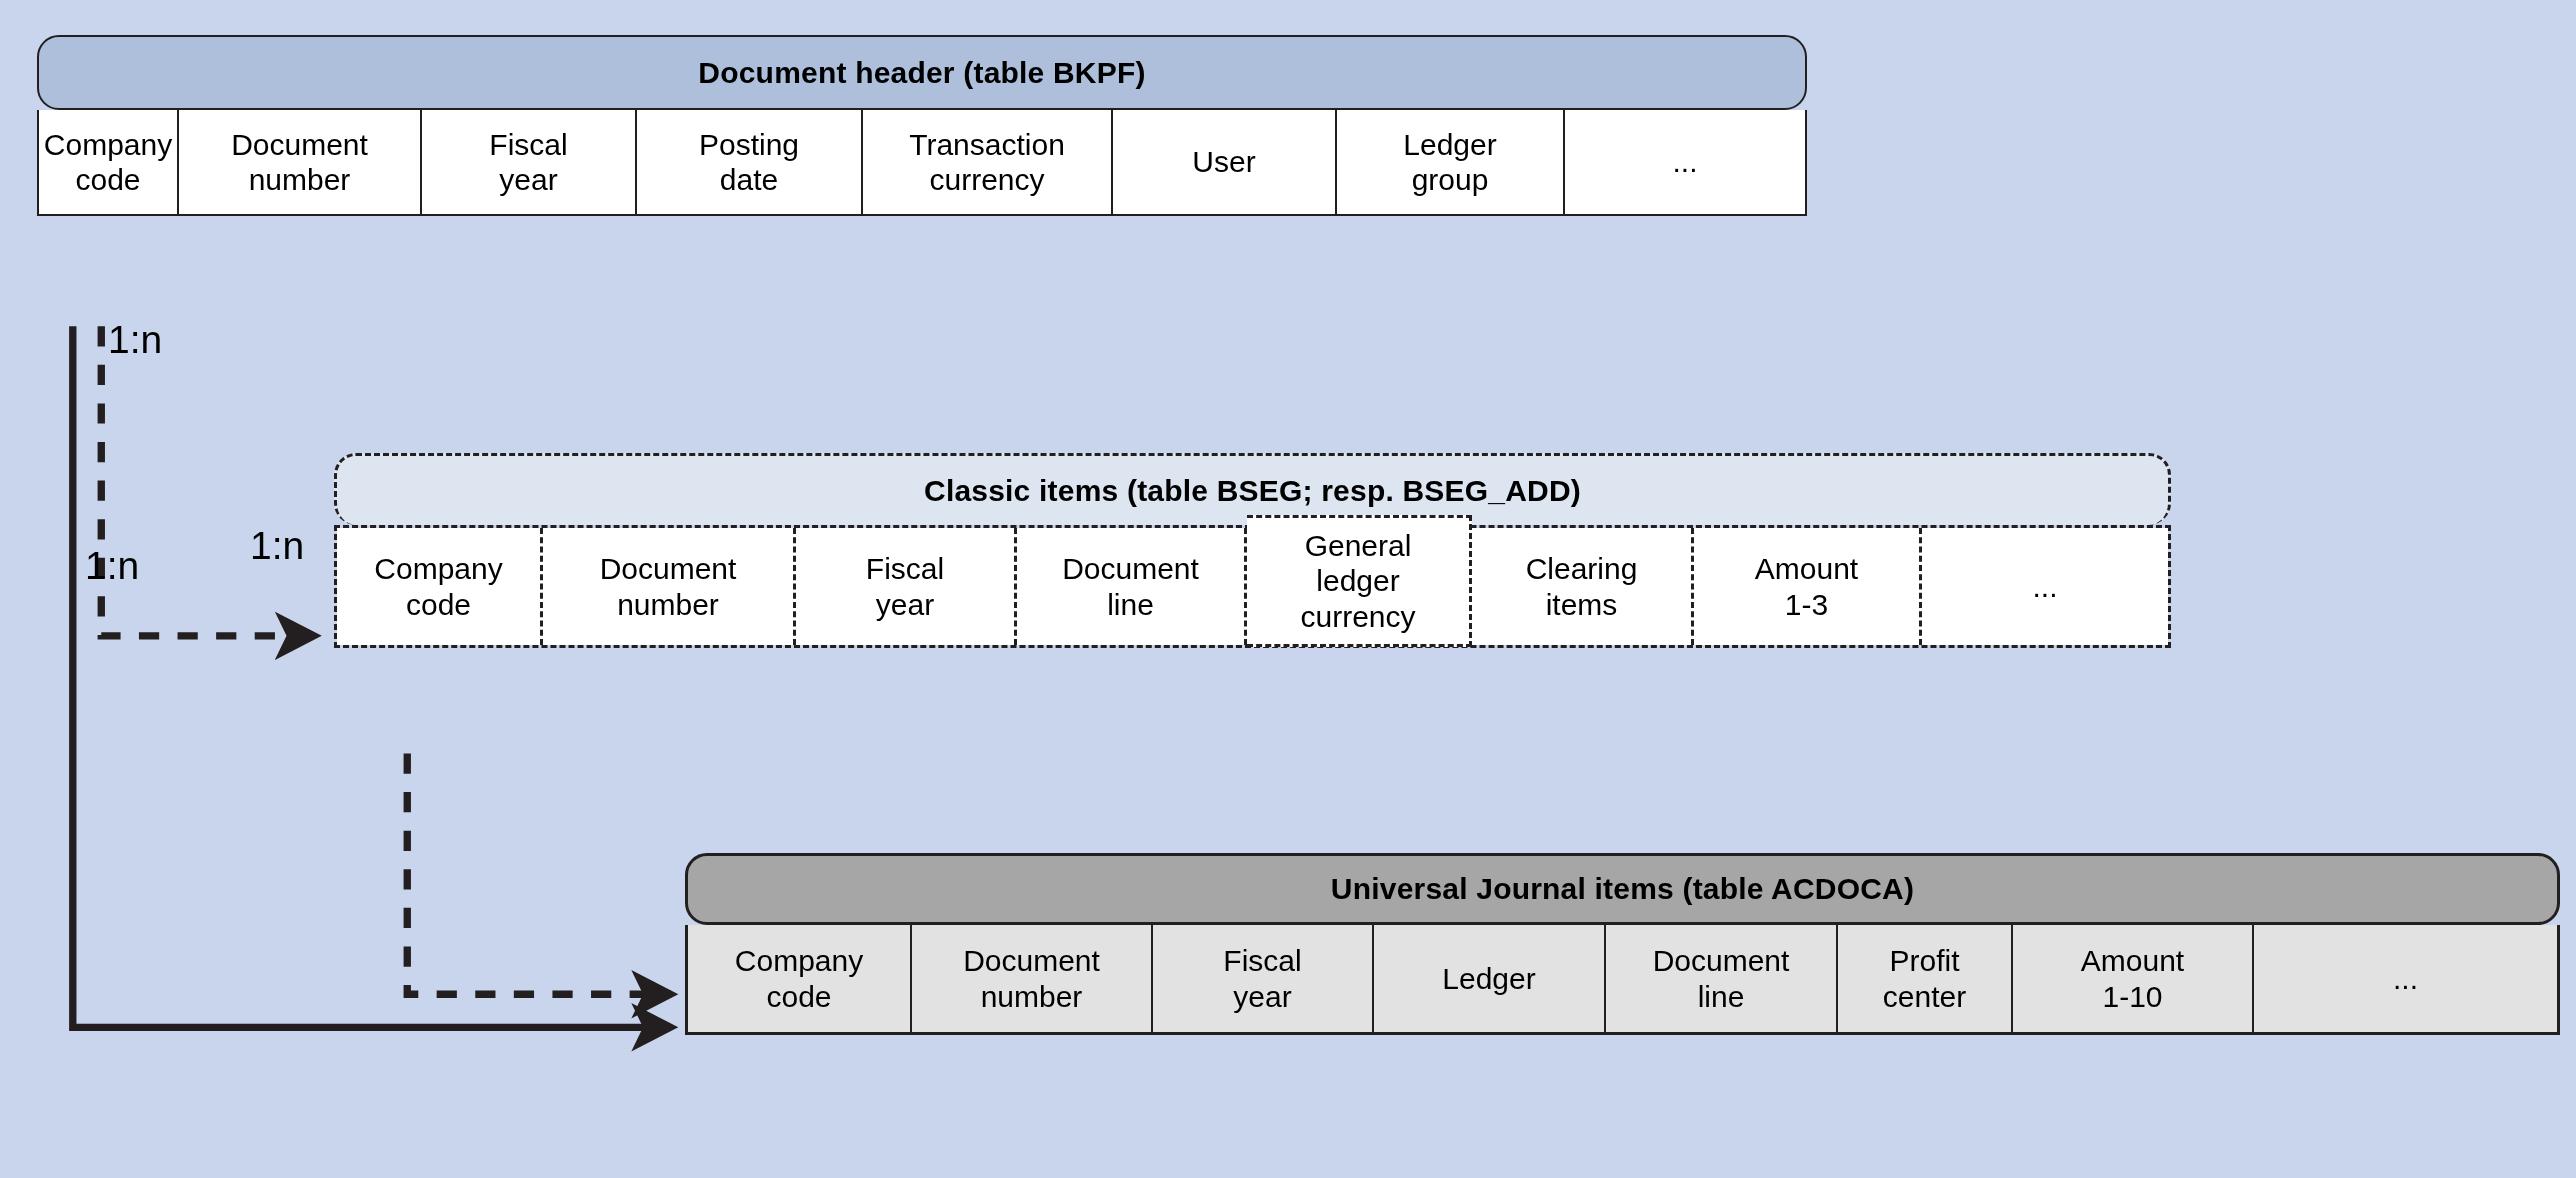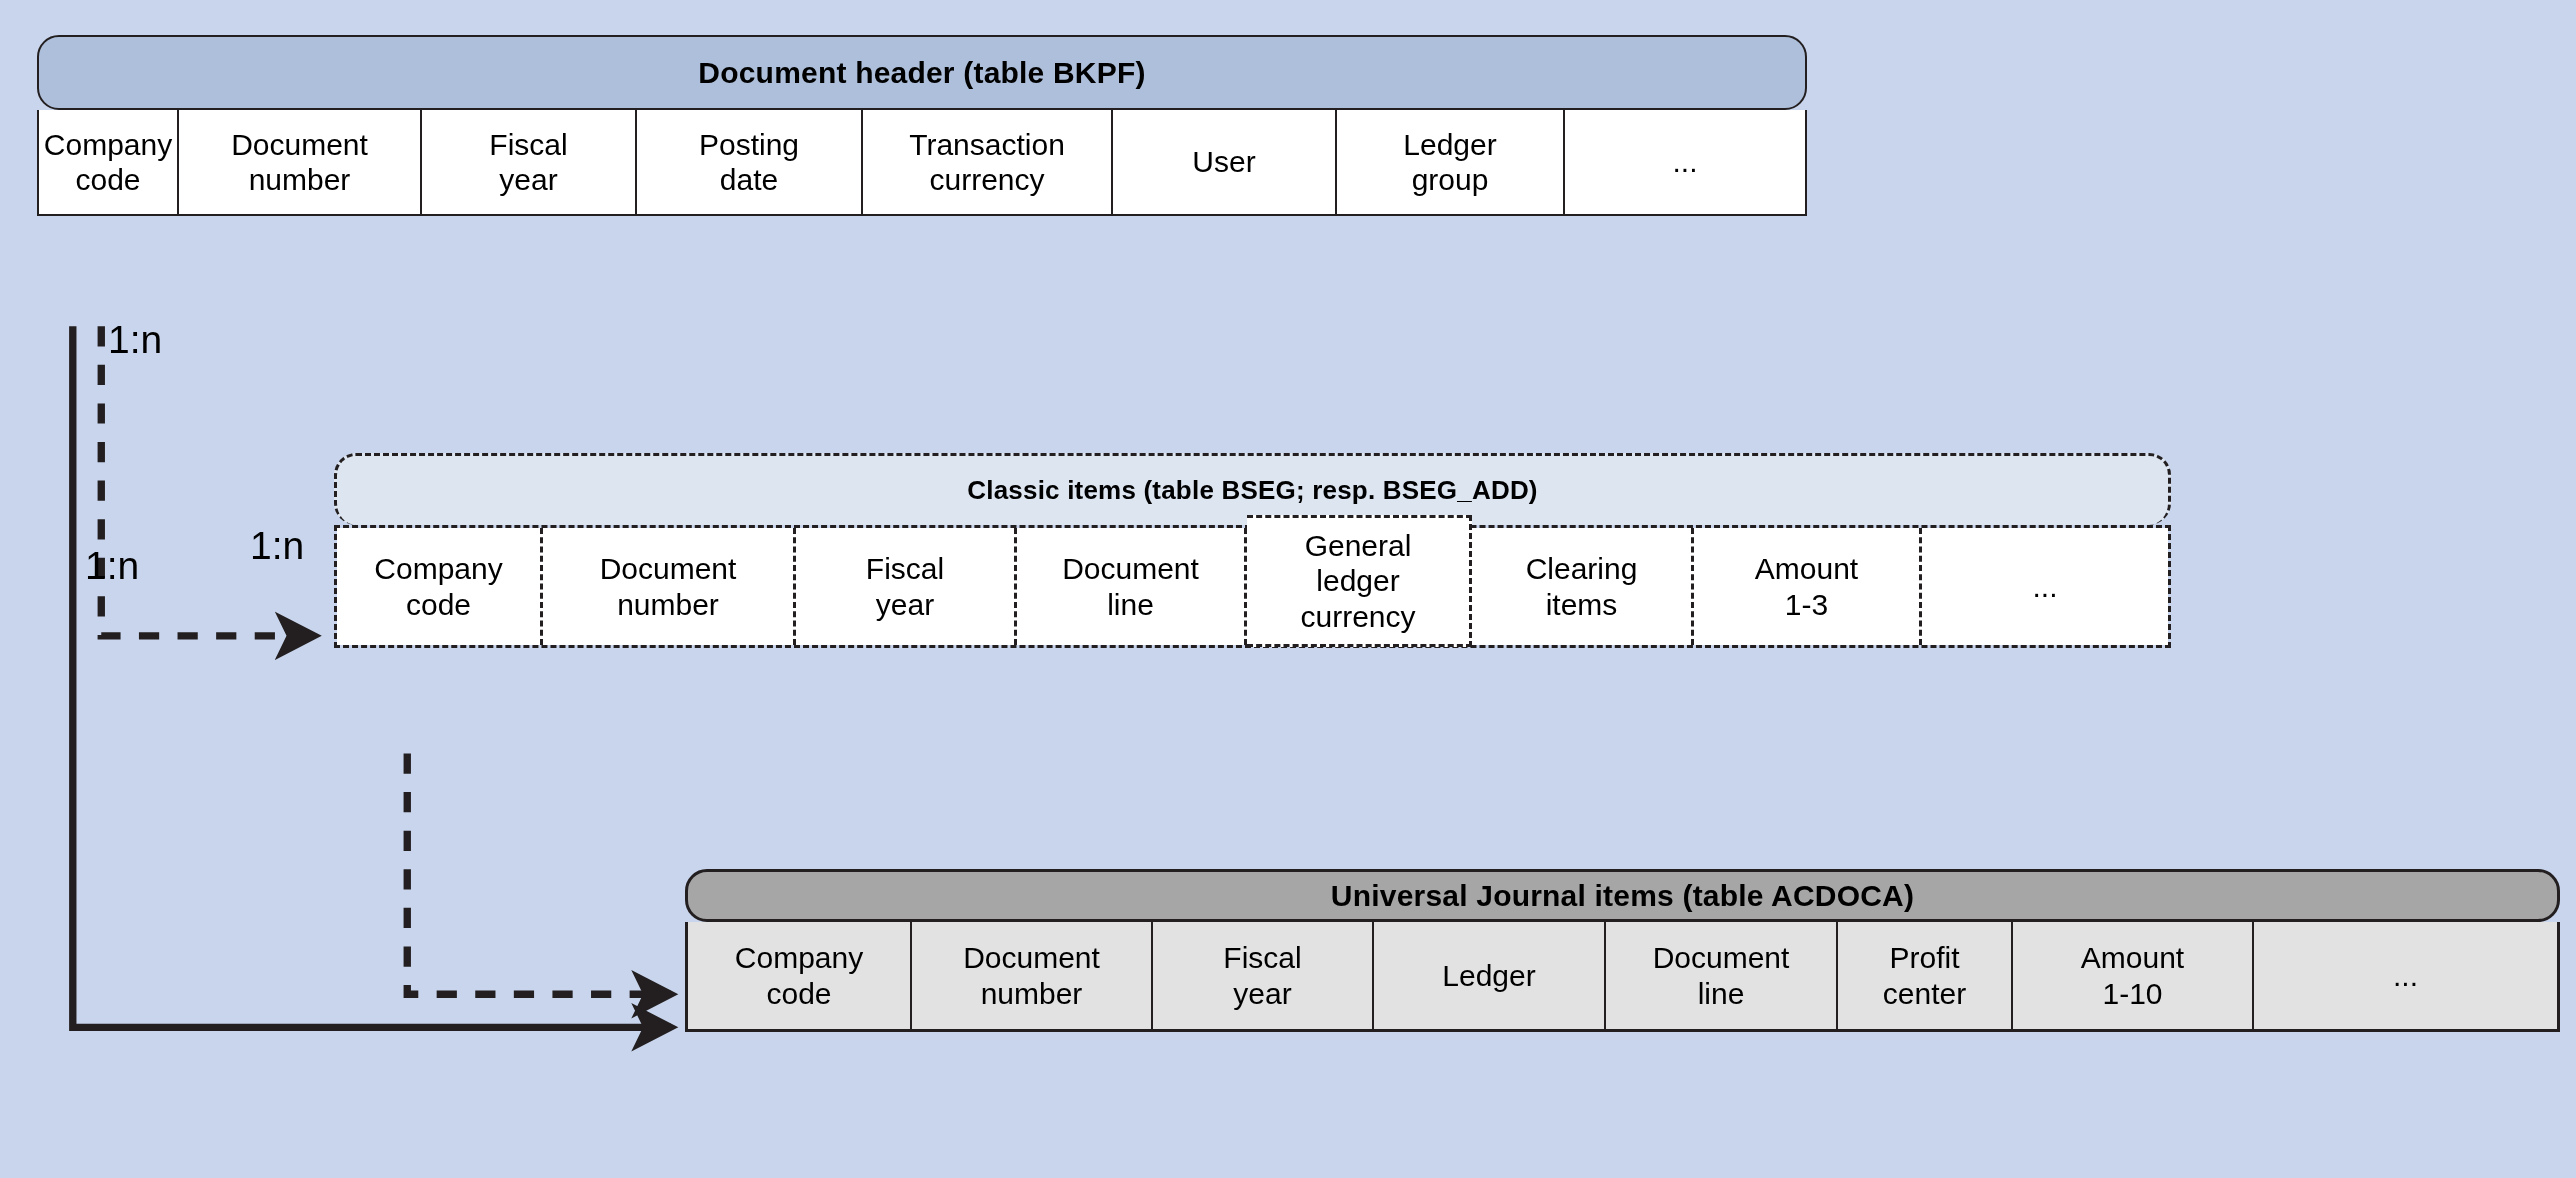--- a/index.html
+++ b/index.html
@@ -47,21 +47,21 @@
     background:#fff;border-right:2.8px solid #231f20;
     font-size:30px;
   }
   #bkpf .cell:last-child{border-right:none;}
 
   
   #bseg{left:334px;top:453px;width:1837px;}
   #bseg .band{
     height:72px;background:#dde5f1;
     border:3.7px dashed #231f20;border-bottom:none;
-    font-size:26px;
+    font-size:30px;
   }
   #bseg .fields{
     height:123px;
     border:3.7px dashed #231f20;
     background:transparent;
   }
   #bseg .cell{
     background:#ffffff;
     border-right:3.7px dashed #231f20;
     font-size:30px;
@@ -71,24 +71,23 @@
   #bseg .cell.tall{
     align-self:flex-start;
     height:132px;margin-top:-13px;
     border:3.7px dashed #231f20;
     border-left:none;
   }
 
   
   #acdoca{left:685px;top:853px;width:1875px;}
   #acdoca .band{
-    height:53px;background:#a6a6a6;
+    height:72px;background:#a6a6a6;
     border:3.7px solid #231f20;border-bottom-width:3.7px;
     font-size:30px;
-    margin-top:16px;
   }
   #acdoca .fields{
     height:110px;background:#e2e2e2;
     border:3.7px solid #231f20;border-top:none;
   }
   #acdoca .cell{
     background:#e2e2e2;border-right:2.8px solid #231f20;
     font-size:30px;
   }
   #acdoca .cell:last-child{border-right:none;}

